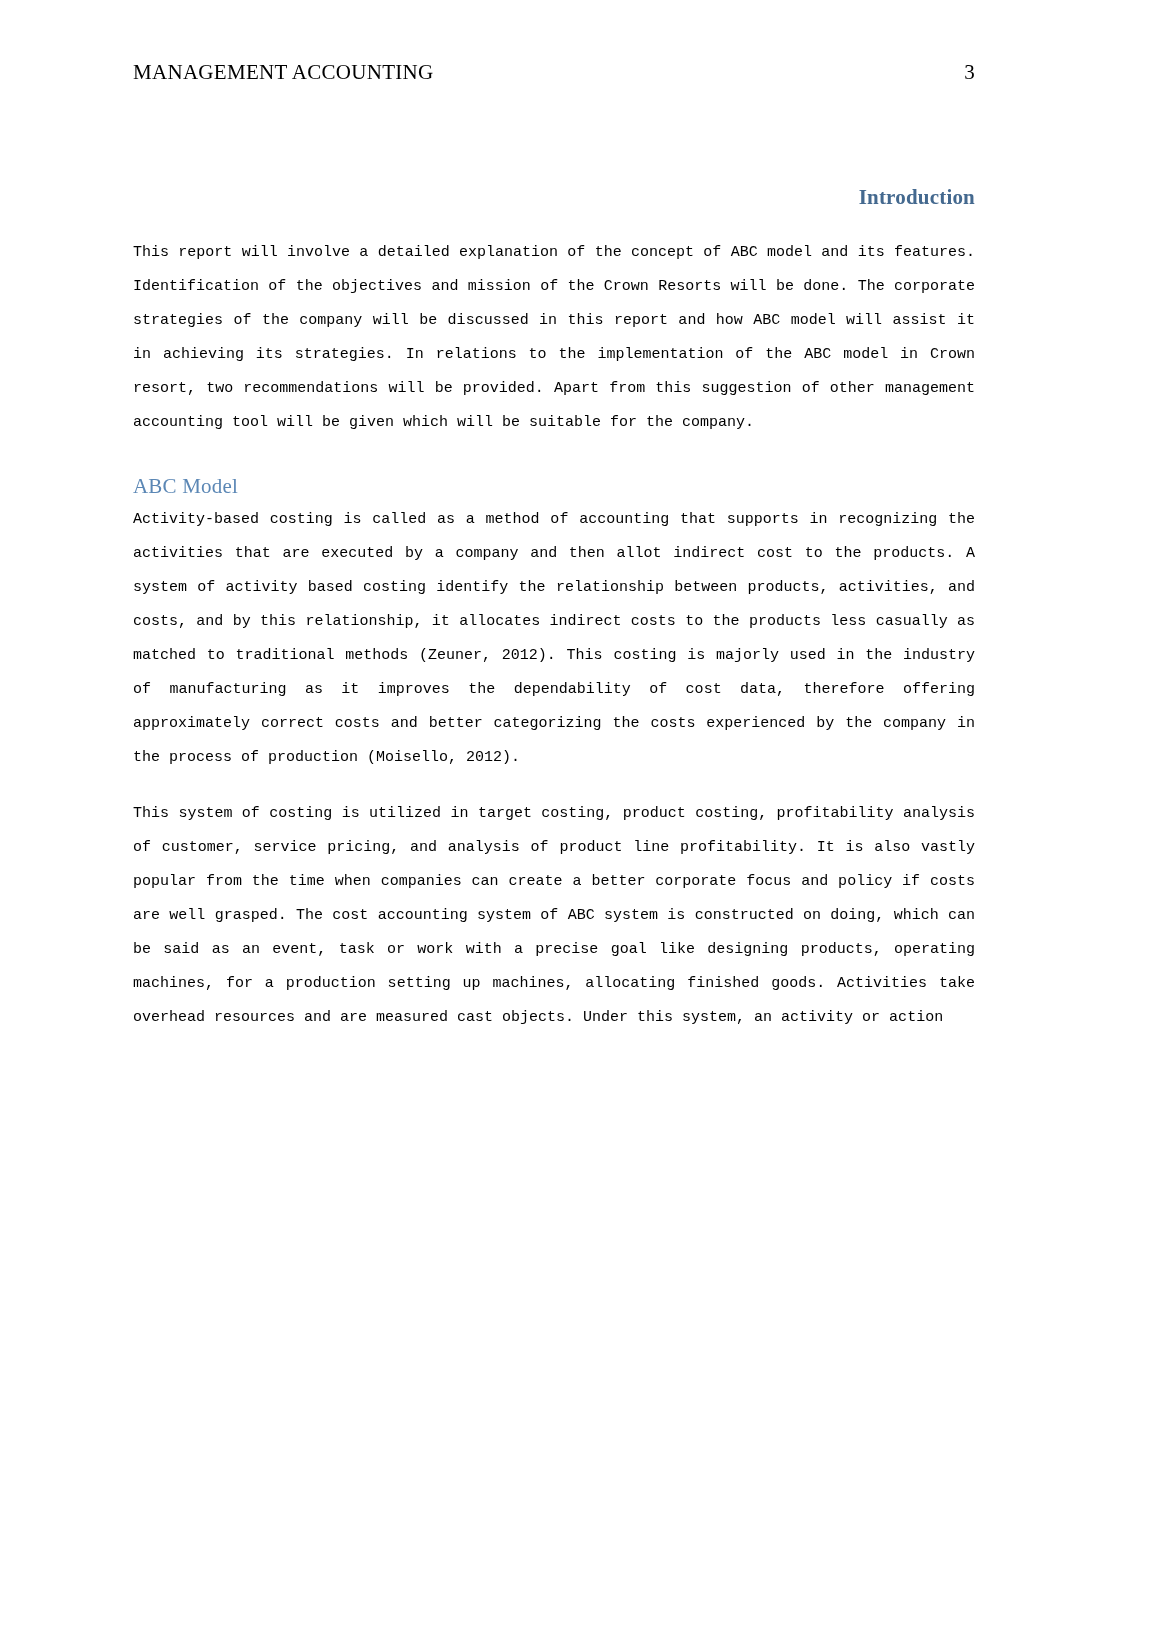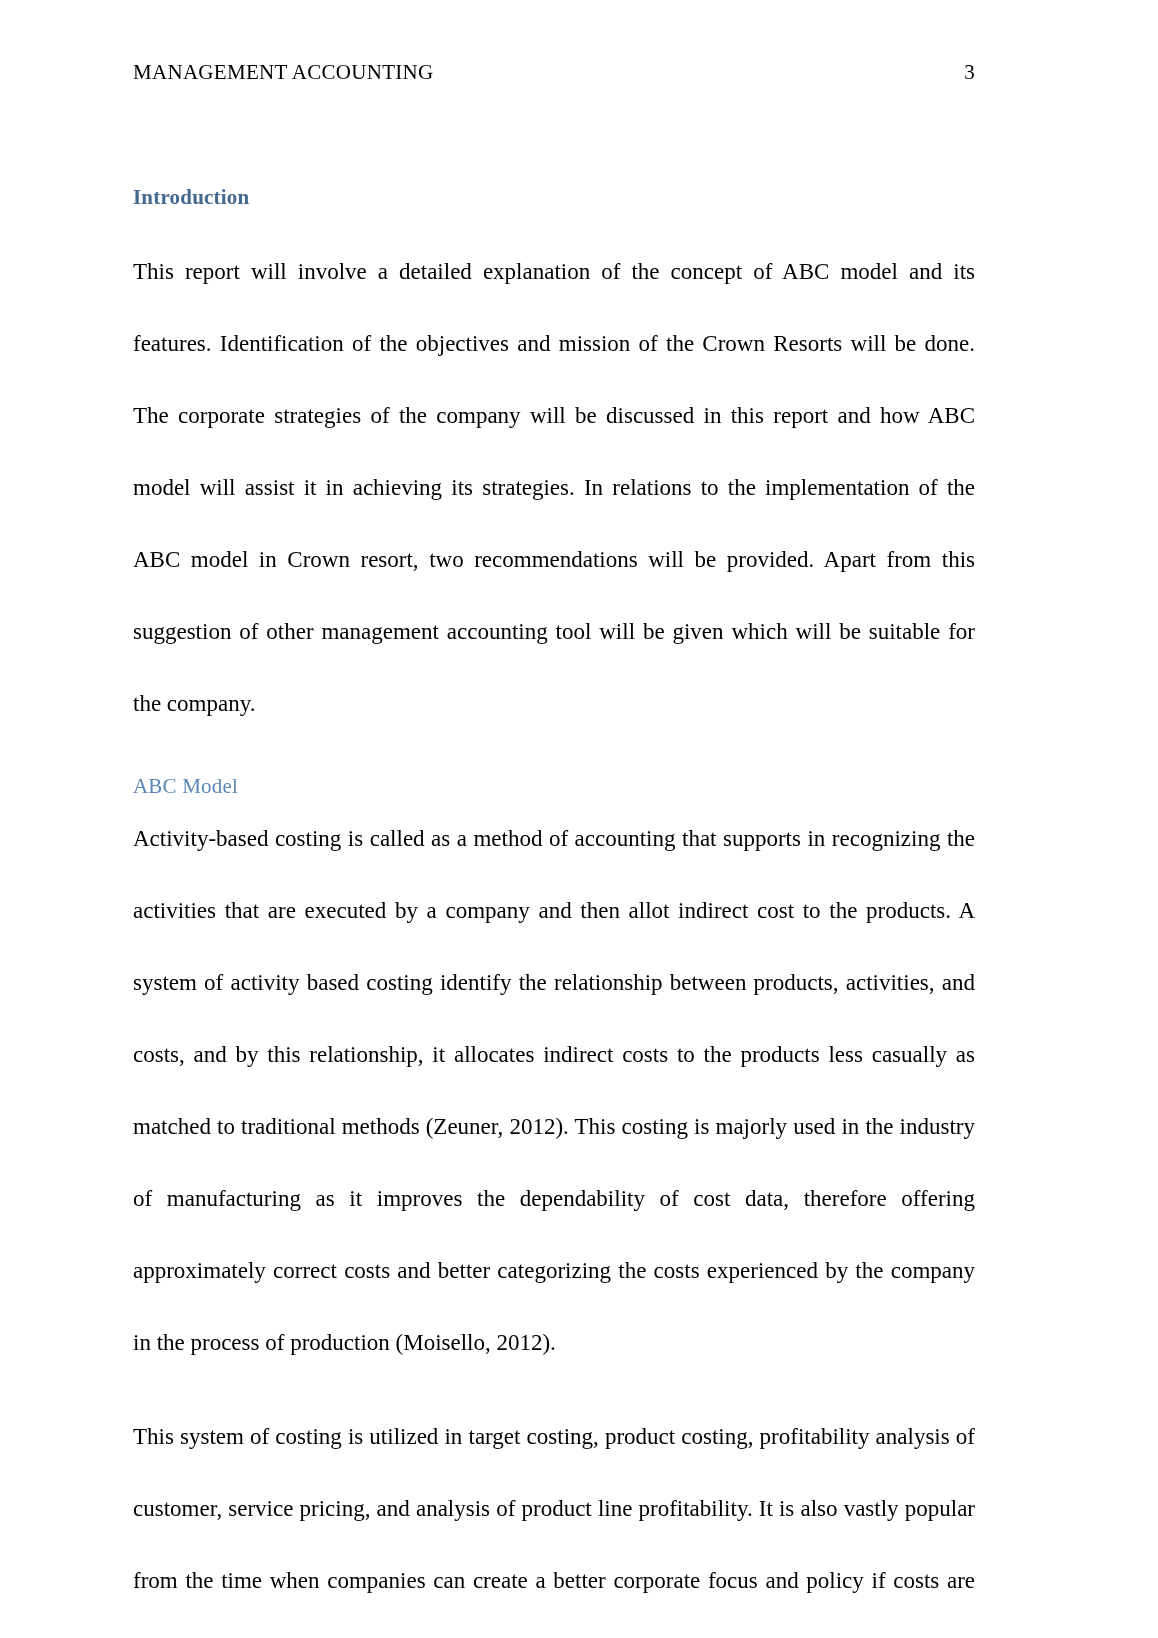--- a/index.html
+++ b/index.html
@@ -39,38 +39,39 @@
   .running-head .page-number {
     font-size: 21px;
   }
   .doc-body {
     margin-top: 100px;
   }
   h1.section-title {
     font-size: 21px;
     font-weight: bold;
     color: #44698f;
-    text-align: left;
+    text-align: right;
     margin: 0 0 26px 0;
     letter-spacing: 0.2px;
   }
   h2.sub-title {
     font-size: 21px;
     font-weight: normal;
     color: #5b87b5;
     text-align: left;
     margin: 34px 0 4px 0;
     letter-spacing: 0.2px;
   }
   p.para {
-    font-size: 23px;
-    line-height: 72px;
+    font-size: 15px;
+    line-height: 34px;
     text-align: justify;
     margin: 0 0 22px 0;
     text-justify: inter-word;
+    font-family: Liberation Mono, monospace;
   }
   p.para:last-child {
     margin-bottom: 0;
   }
 </style>
 </head>
 <body>
 
 <div class="page">
   <div class="content">

